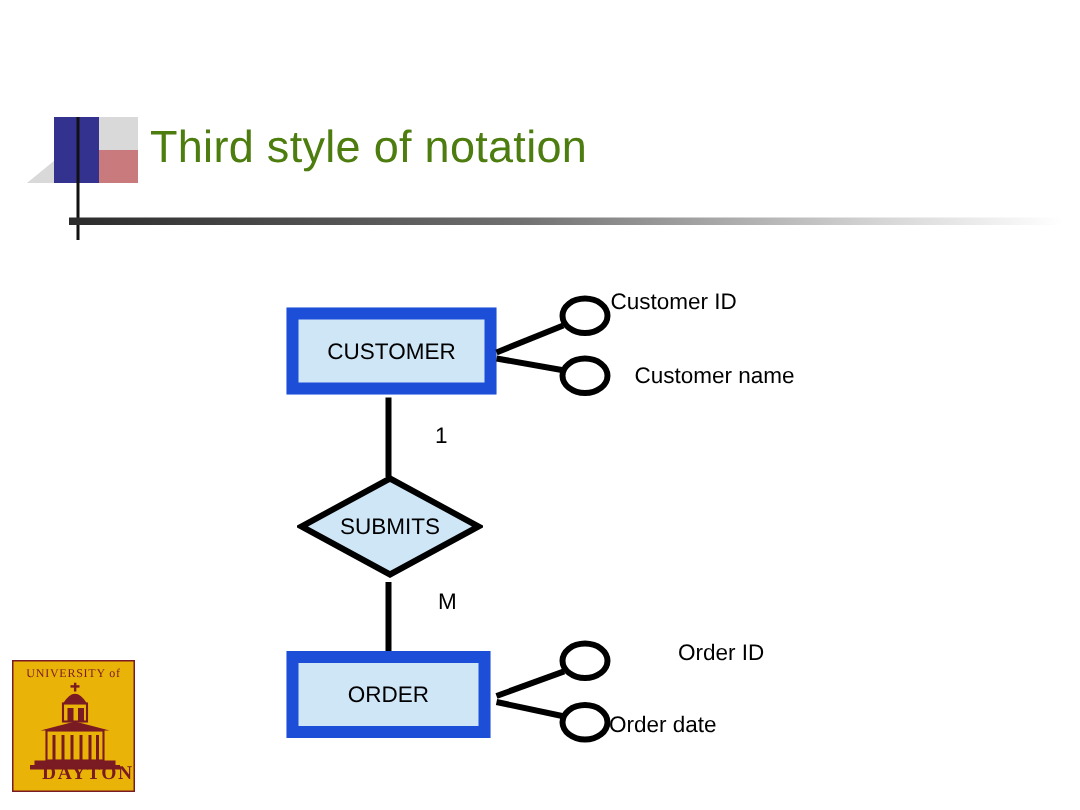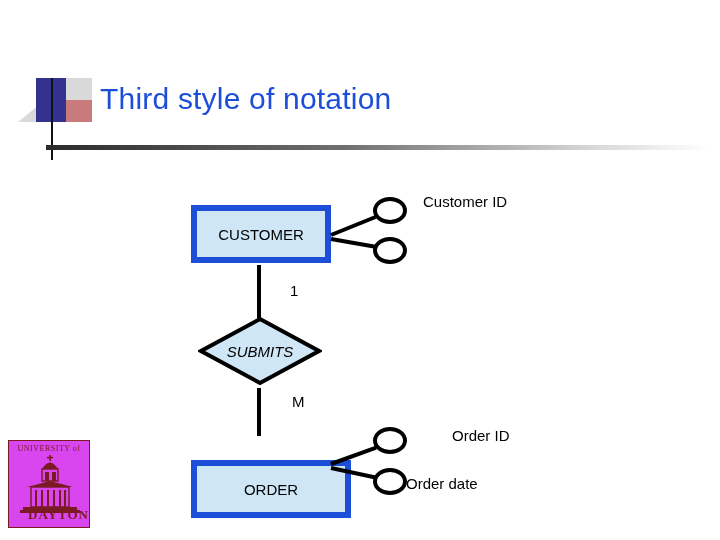--- a/index.html
+++ b/index.html
@@ -71,50 +71,49 @@
     height: 82px;
     background: #111111;
   }
 
   
   .title {
     position: absolute;
     left: 100px;
     top: 82px;
     font-size: 30px;
-    color: #1d4ed8;
+    color: #4d7c0f;
     letter-spacing: 0.2px;
     white-space: nowrap;
   }
   .title-rule {
     position: absolute;
     left: 46px;
     top: 145px;
     width: 662px;
     height: 5px;
     background: linear-gradient(to right, #2b2b2b 0%, #6f6f6f 45%, #d6d6d6 82%, #ffffff 100%);
   }
 
   
   .entity {
     position: absolute;
     background: #cfe6f7;
-    border: 6px solid #1d4ed8;
+    border: 8px solid #1d4ed8;
     box-sizing: border-box;
     display: flex;
     align-items: center;
     justify-content: center;
     font-size: 15px;
     color: #000000;
   }
   .relationship {
     position: absolute;
     width: 124px;
     height: 70px;
-    font-style: italic;
   }
   .relationship .diamond {
     position: absolute;
     left: 0; top: 0;
     width: 100%;
     height: 100%;
   }
   .relationship .rel-label {
     position: absolute;
     left: 0;
@@ -155,21 +154,21 @@
   }
 
   
   .ud-logo {
     position: absolute;
     left: 8px;
     top: 440px;
     width: 82px;
     height: 88px;
     border: 1px solid #7a1a22;
-    background: #d946ef;
+    background: #eab308;
     box-sizing: border-box;
     overflow: hidden;
   }
   .ud-top-text {
     position: absolute;
     top: 3px;
     left: 0;
     width: 100%;
     text-align: center;
     font-family: "Liberation Serif", serif;
@@ -214,40 +213,41 @@
   <div class="title-rule"></div>
 
   <div class="entity" style="left:191px; top:205px; width:140px; height:58px;">
     <span>CUSTOMER</span>
   </div>
 
   <div class="connector" style="left:331px; top:233px; width:48px; transform: rotate(-22deg);"></div>
   <div class="connector" style="left:331px; top:237px; width:48px; transform: rotate(10deg);"></div>
 
   <div class="attr-circle" style="left:373px; top:197px;"></div>
-  <div class="attr-label" style="left:423px; top:193px;">Customer ID</div>
+  <div class="attr-label" style="left:407px; top:193px;">Customer ID</div>
 
   <div class="attr-circle" style="left:373px; top:237px;"></div>
+  <div class="attr-label" style="left:423px; top:242px;">Customer name</div>
 
   <div class="connector" style="left:259px; top:263px; width:53px; transform: rotate(90deg);"></div>
 
   <div class="card-label" style="left:290px; top:282px;">1</div>
 
   <div class="relationship" style="left:198px; top:316px;">
     <svg class="diamond" viewBox="0 0 124 70" preserveAspectRatio="none">
       <polygon points="62,3 121,35 62,67 3,35" fill="#cfe6f7" stroke="#000000" stroke-width="4"></polygon>
     </svg>
     <div class="rel-label">SUBMITS</div>
   </div>
 
   <div class="connector" style="left:259px; top:386px; width:48px; transform: rotate(90deg);"></div>
 
   <div class="card-label" style="left:292px; top:393px;">M</div>
 
-  <div class="entity" style="left:191px; top:460px; width:160px; height:58px;">
+  <div class="entity" style="left:191px; top:434px; width:136px; height:58px;">
     <span>ORDER</span>
   </div>
 
   <div class="connector" style="left:331px; top:462px; width:48px; transform: rotate(-20deg);"></div>
   <div class="connector" style="left:331px; top:466px; width:48px; transform: rotate(12deg);"></div>
 
   <div class="attr-circle" style="left:373px; top:427px;"></div>
   <div class="attr-label" style="left:452px; top:427px;">Order ID</div>
 
   <div class="attr-circle" style="left:373px; top:468px;"></div>

